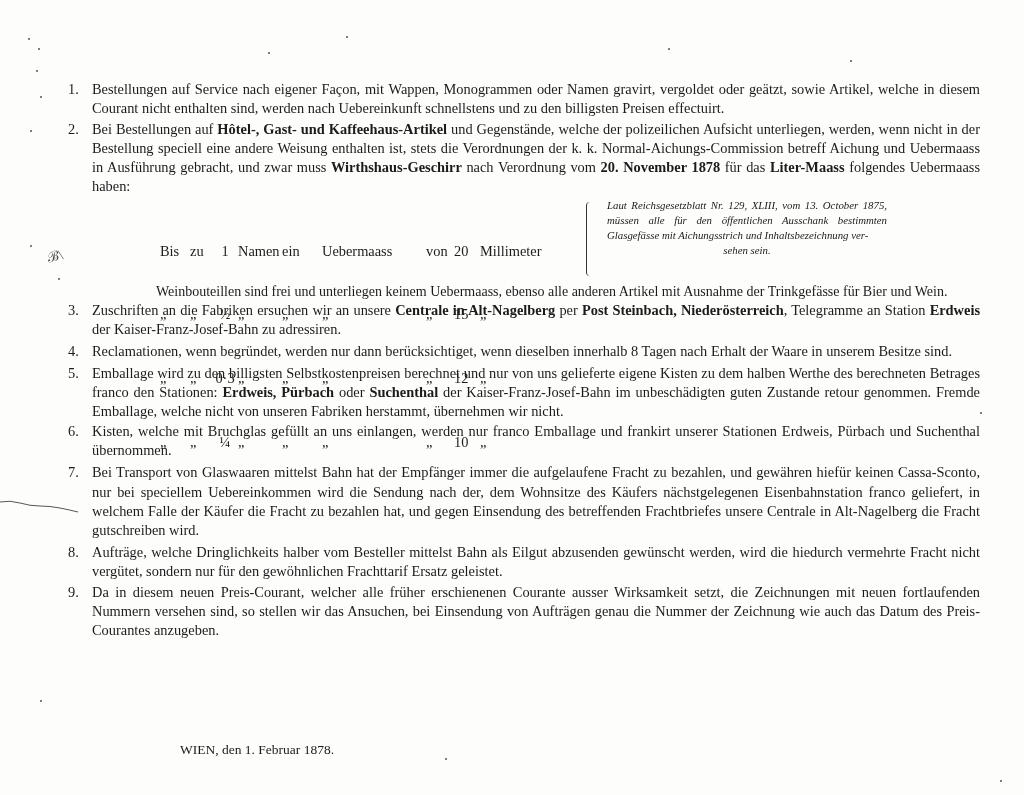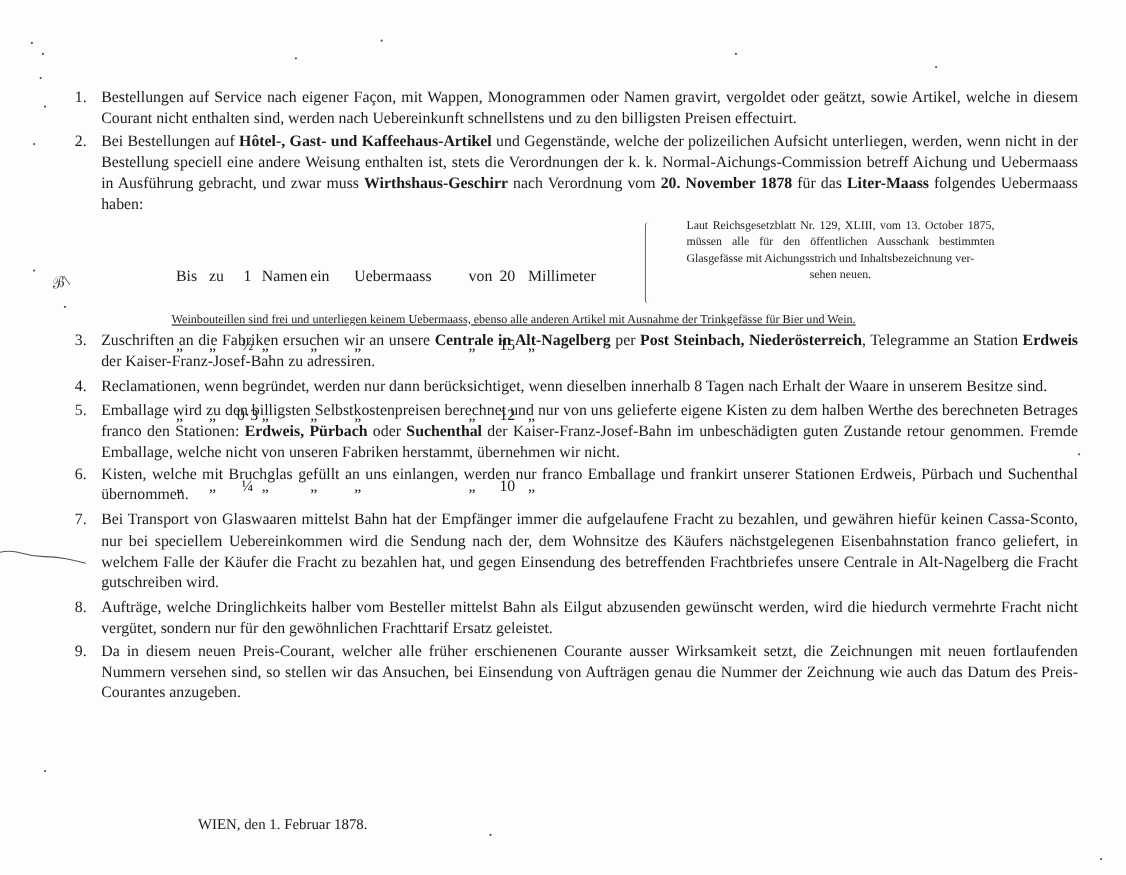--- a/index.html
+++ b/index.html
@@ -14,23 +14,23 @@
         text-align:justify;margin-bottom:1px;}
   .num{position:absolute;left:6px;top:0;}
   .b{font-weight:bold;}
   .table-block{position:relative;height:84px;margin:1px 0 0 0;}
   .meas{position:absolute;left:98px;top:0;font-size:14.4px;line-height:19.8px;}
   .meas-row{display:flex;white-space:nowrap;margin-top:44px;}
   .c1{width:30px}.c2{width:22px}.c3{width:26px;text-align:center}.c4{width:44px}
   .c5{width:40px}.c6{width:104px}.c7{width:28px}.c8{width:26px;text-align:left}.c9{width:86px}
   .brace{position:absolute;left:524px;top:4px;width:8px;height:74px;
          border-left:1.5px solid #333;border-radius:4px 0 0 4px;}
-  .note{position:absolute;left:562px;top:0;width:280px;font-size:10.8px;line-height:15.3px;text-align:justify;}
+  .note{position:absolute;left:545px;top:0;width:280px;font-size:10.8px;line-height:15.3px;text-align:justify;font-style:italic;}
   .note .last{text-align:center;display:block;}
-  .para{font-size:11px;line-height:19.1px;padding-left:30px;text-align:justify;text-decoration:underline;}
+  .para{font-size:14px;line-height:19.1px;padding-left:30px;text-align:justify;}
   .para.indent{text-indent:64px;}
   .signoff{position:absolute;left:180px;top:742px;font-size:13.5px;text-align:center;}
   .speck{position:absolute;width:2px;height:2px;background:#555;border-radius:50%;}
   .smudge{position:absolute;left:47px;top:246px;font-size:14px;color:#444;transform:rotate(-15deg);}
   .scribble{position:absolute;left:0;top:498px;width:80px;height:20px;}
 </style>
 </head>
 <body>
 
 <div class="page">
@@ -111,21 +111,21 @@
             <span class="c5">„</span>
             <span class="c6">„</span>
             <span class="c7">„</span>
             <span class="c8">10</span>
             <span class="c9">„</span>
         </div>
       </div>
       <div class="brace"></div>
       <div class="note">
         <span>Laut Reichsgesetzblatt Nr. 129, XLIII, vom 13. October 1875, müssen alle für den öffentlichen Ausschank bestimmten Glasgefässe mit Aichungsstrich und Inhaltsbezeichnung ver-</span>
-        <span class="last">sehen neuen.</span>
+        <span class="last">sehen sein.</span>
       </div>
     </div>
 
     <div class="para indent">Weinbouteillen sind frei und unterliegen keinem Uebermaass, ebenso alle anderen Artikel mit Ausnahme der Trinkgefässe für Bier und Wein.</div>
 
     <div class="item">
       <span class="num">3.</span>
       <span><span>Zuschriften an die Fabriken ersuchen wir an unsere </span><span class="b">Centrale in Alt-Nagelberg</span><span> per </span><span class="b">Post Steinbach, Niederösterreich</span><span>, Telegramme an Station </span><span class="b">Erdweis</span><span> der Kaiser-Franz-Josef-Bahn zu adressiren.</span></span>
     </div>
 

